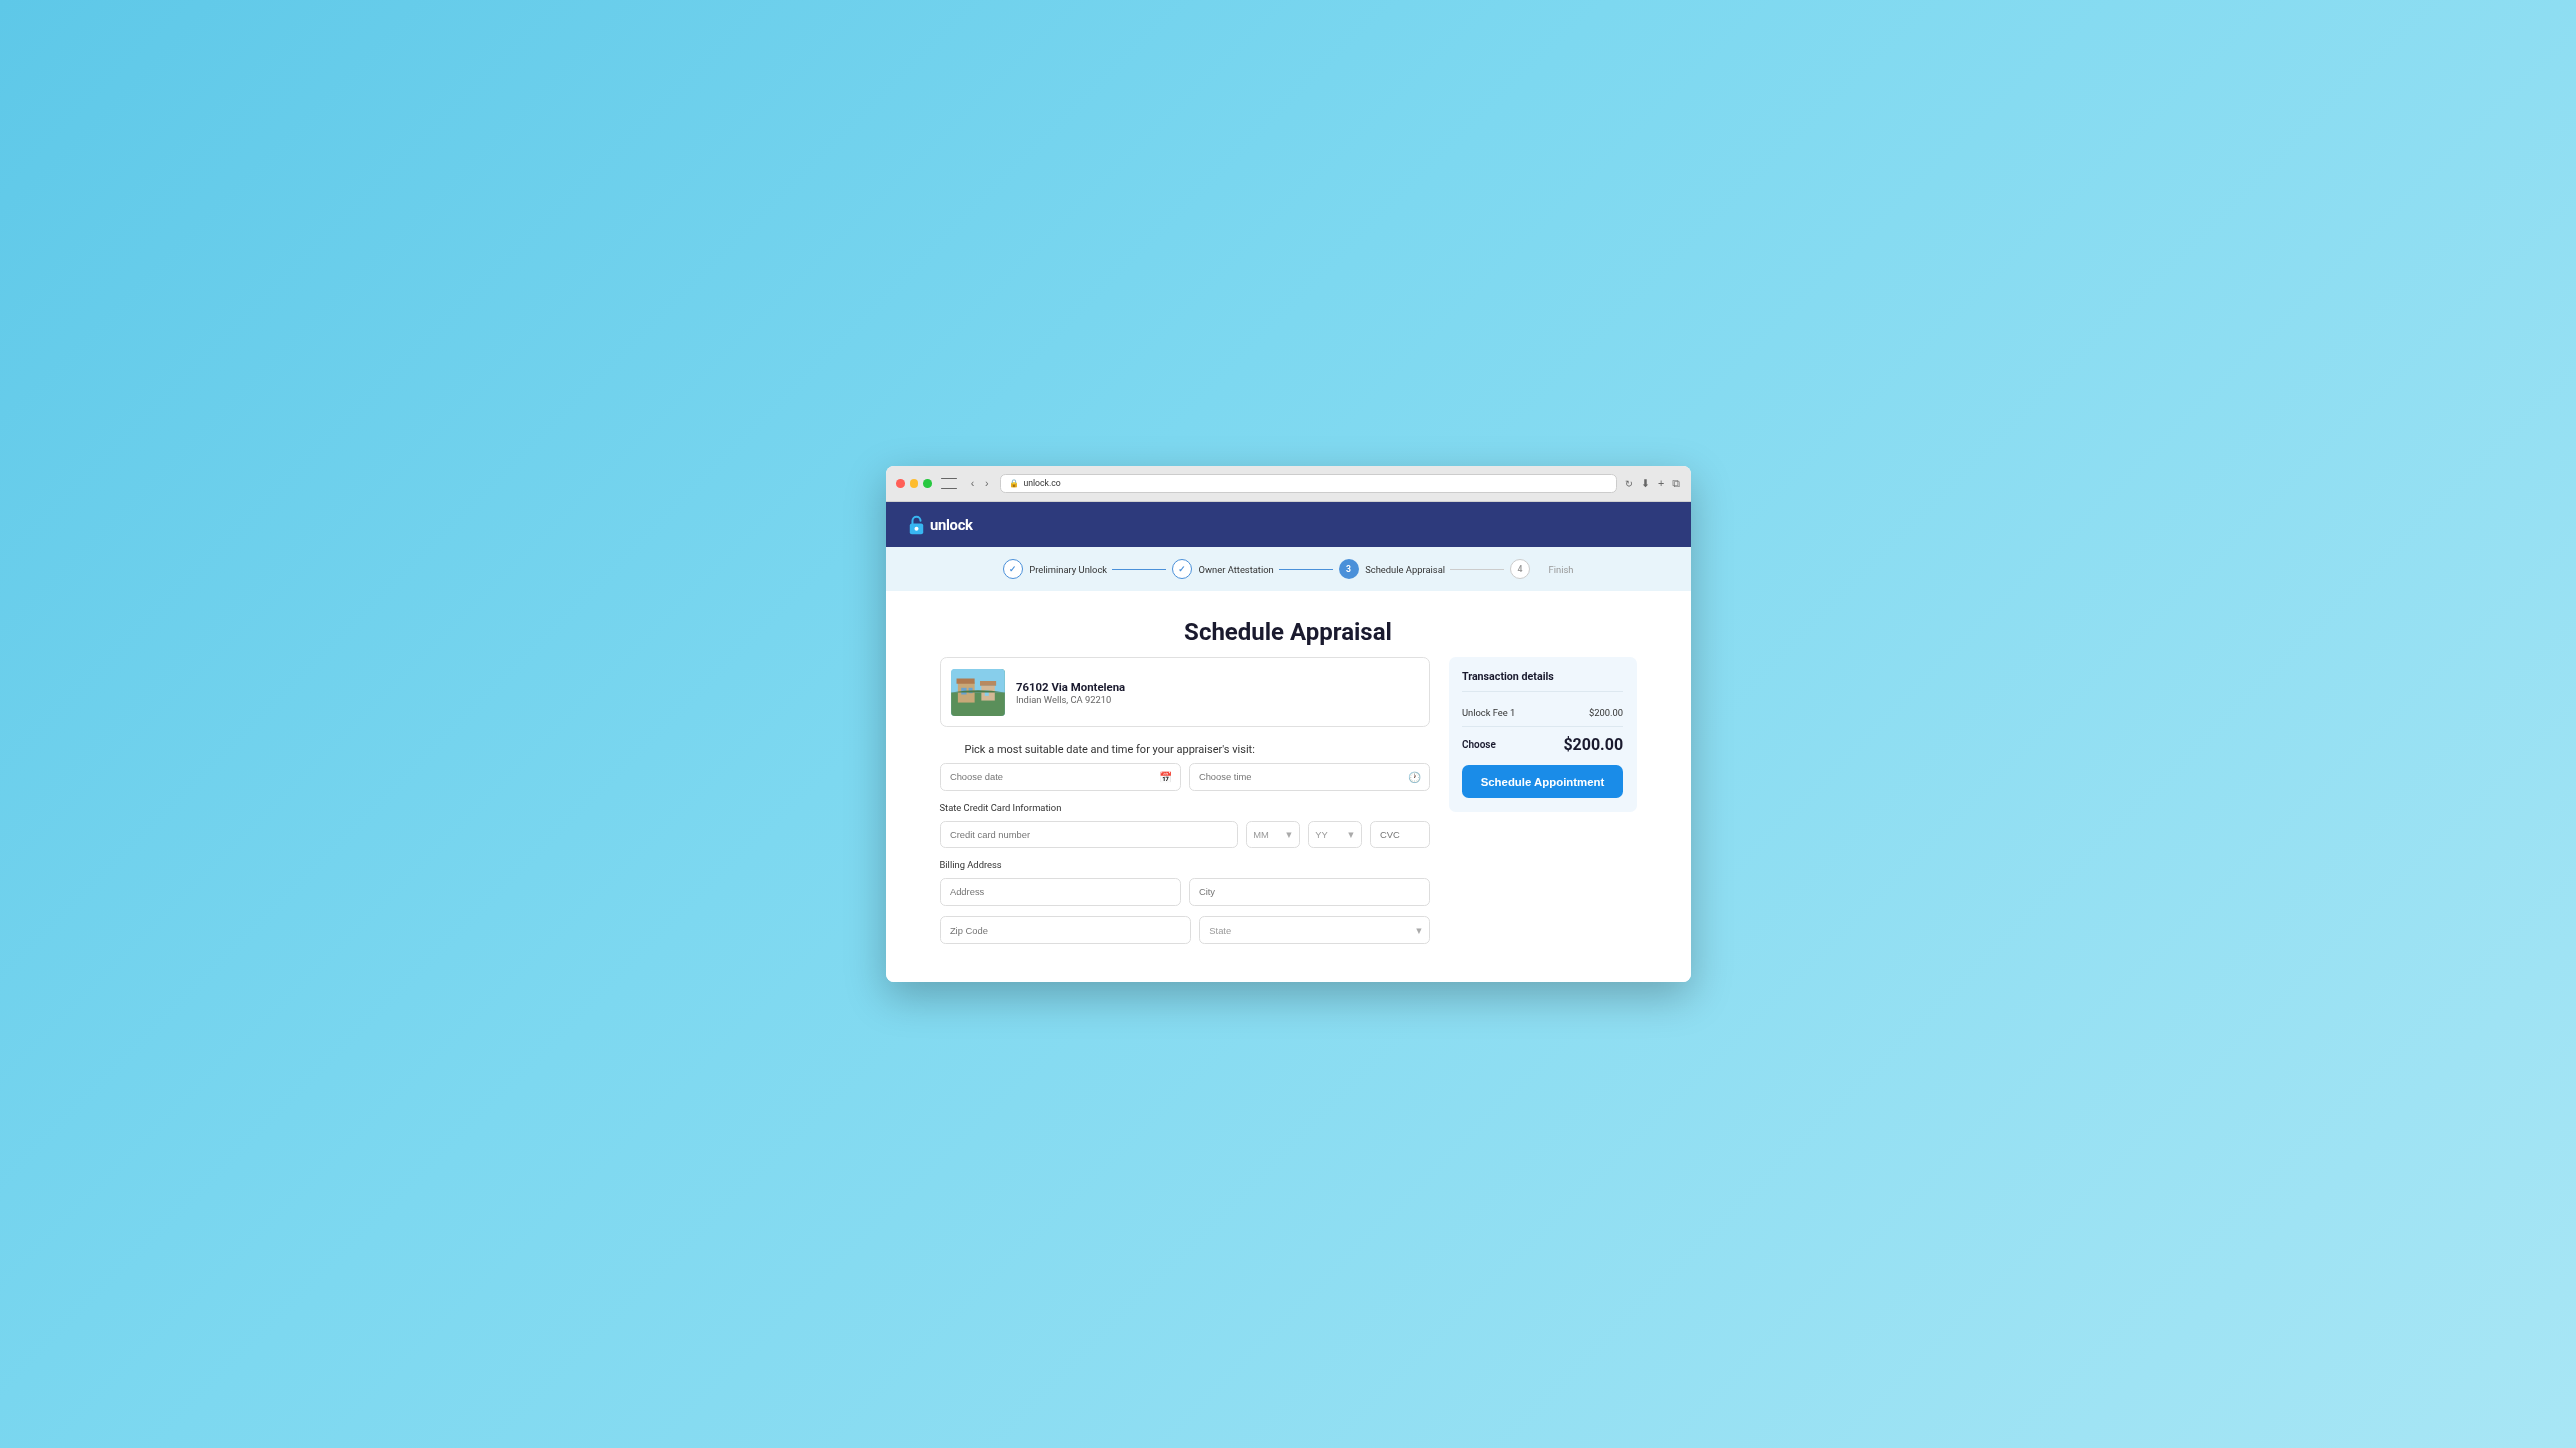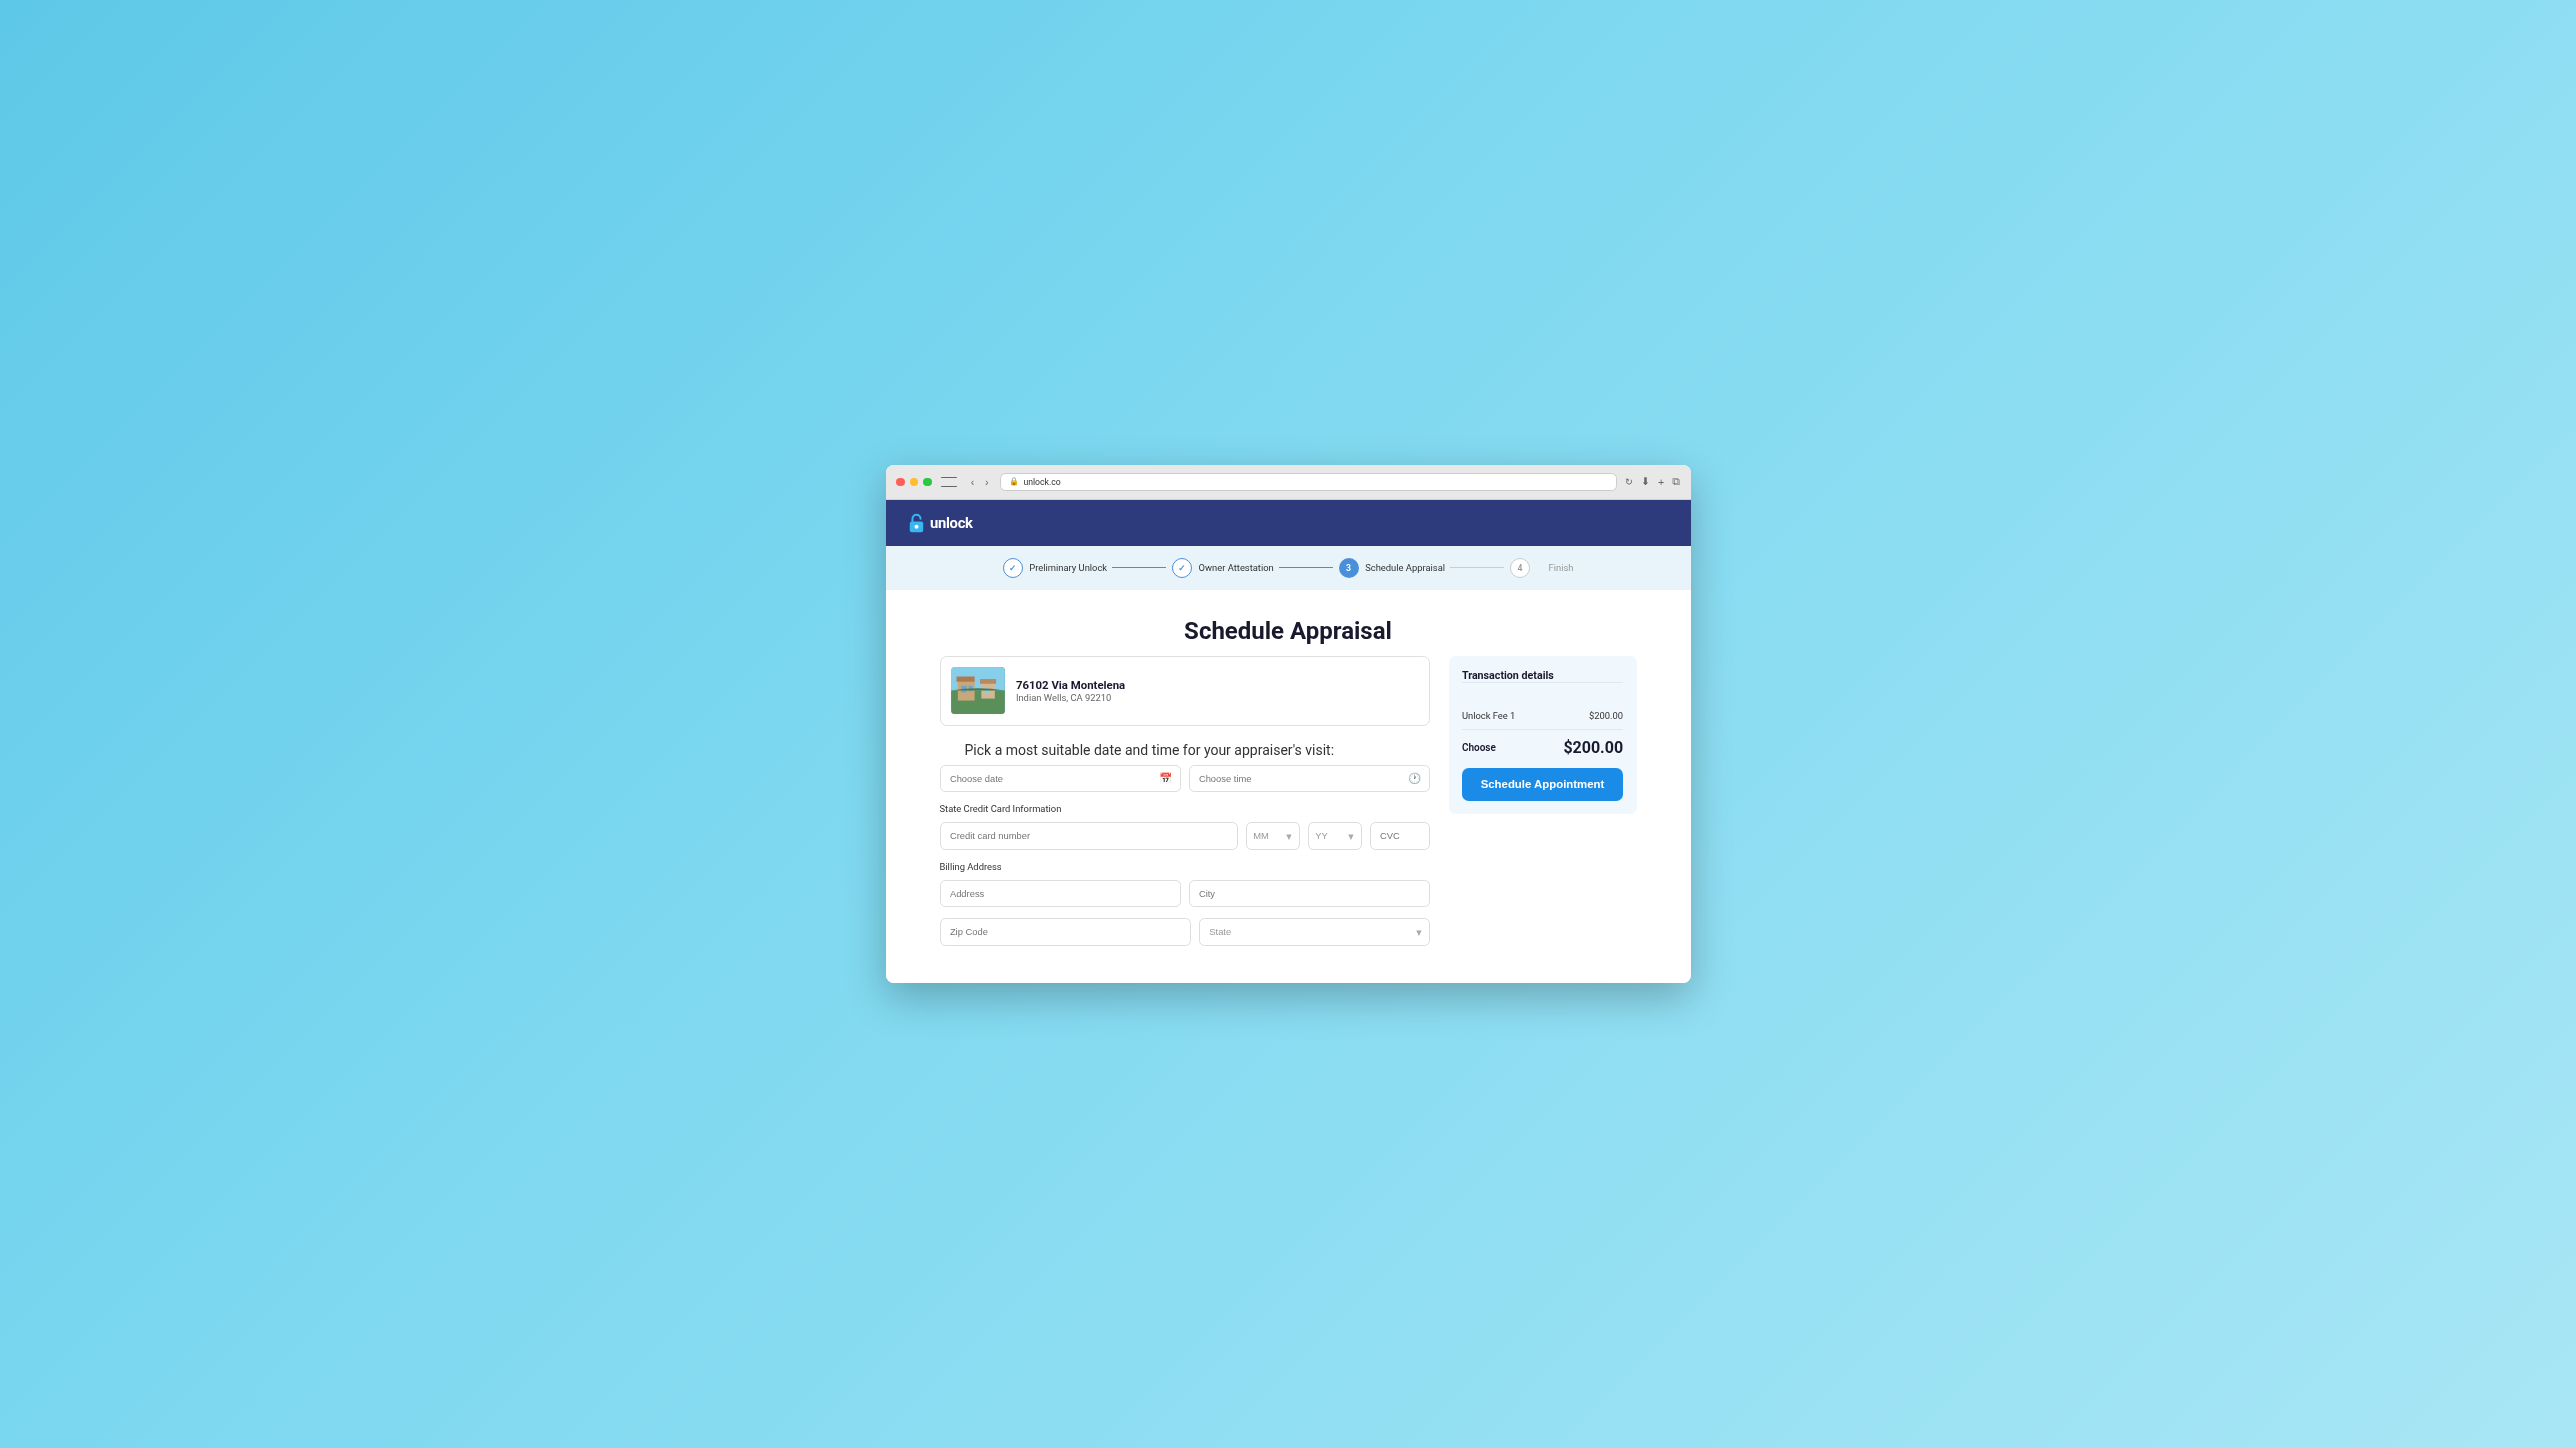--- a/index.html
+++ b/index.html
@@ -230,21 +230,21 @@
       font-weight: 700;
       color: #1a1a2e;
       margin-bottom: 0;
     }
     .property-info p {
       font-size: 9.4px;
       color: #666;
     }
     
     .form-label {
-      font-size: 14px;
+      font-size: 11px;
       color: #333;
       margin-bottom: 6.7px;
       display: block;
       padding-left: 25px;
     }
     .form-row {
       display: flex;
       gap: 8px;
       margin-bottom: 10.7px;
     }
@@ -321,21 +321,22 @@
     
     .transaction-card {
       background: #f0f7fd;
       border-radius: 6.7px;
       padding: 13.4px;
     }
     .transaction-title {
       font-size: 10.7px;
       font-weight: 700;
       color: #1a1a2e;
-      margin-bottom: 27px;
+      margin-bottom: 15px;
+      padding-bottom: 8px;
       border-bottom: 0.7px solid #dde8f0;
     }
     .transaction-row {
       display: flex;
       justify-content: space-between;
       align-items: center;
       margin-bottom: 8px;
       font-size: 9.4px;
       color: #333;
     }

